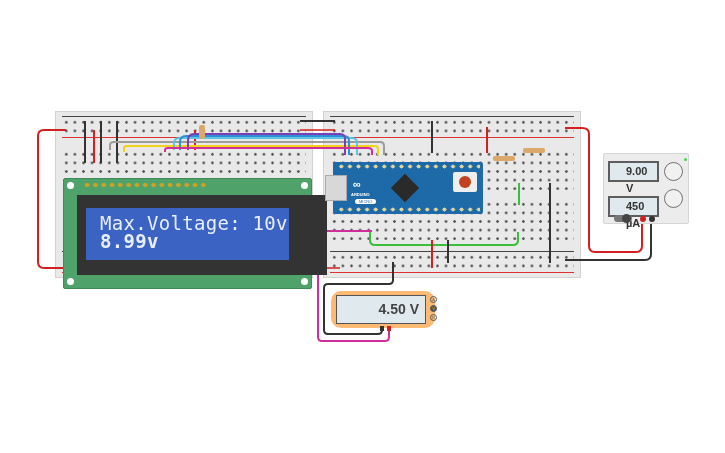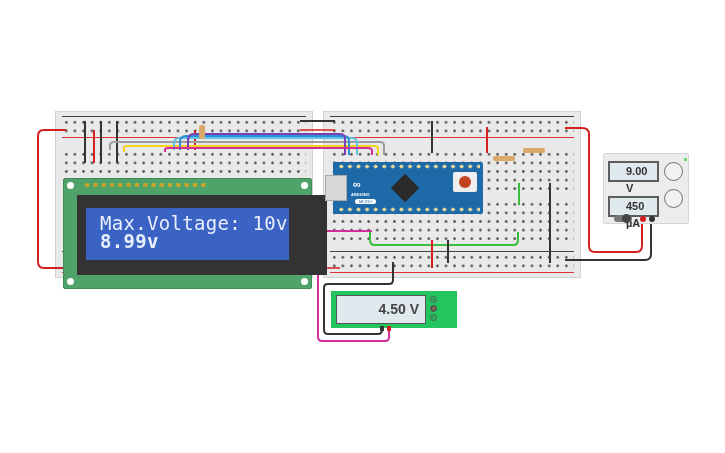--- a/index.html
+++ b/index.html
@@ -23,21 +23,21 @@
   .logo { position:absolute; left:20px; top:16px; color:#fff; font-size:11px; font-weight:bold; }
   .logo-text { position:absolute; left:18px; top:30px; color:#fff; font-size:4px; font-weight:bold; }
   .micro-badge { position:absolute; left:22px; top:37px; background:#fff; color:#1e6aa8; font-size:4px; padding:0 4px; border-radius:4px; }
   .psu { position:absolute; left:603px; top:153px; width:86px; height:71px; background:#ececec; border:1px solid #d5d5d5; box-sizing:border-box; border-radius:2px; }
   .psu-disp { position:absolute; left:4px; width:51px; height:21px; background:#dfe9ee; border:2px solid #5d5d5d; box-sizing:border-box; font-weight:bold; font-size:11px; color:#333; line-height:17px; padding-left:16px; }
   .knob { position:absolute; left:60px; width:19px; height:19px; border-radius:50%; background:#f1f1f1; border:1.5px solid #707070; box-sizing:border-box; }
   .psu-led { position:absolute; left:80px; top:4px; width:3px; height:3px; background:#4bd24b; border-radius:50%; }
   .toggle { position:absolute; left:10px; top:61px; width:18px; height:7px; background:#777; border-radius:4px; }
   .toggle-knob { position:absolute; left:8px; top:-1px; width:9px; height:9px; background:#444; border-radius:50%; }
   .term { position:absolute; top:62px; width:6px; height:6px; border-radius:50%; }
-  .meter { position:absolute; left:331px; top:291px; width:126px; height:37px; background:#22c55e; border-radius:0; }
+  .meter { position:absolute; left:331px; top:291px; width:104px; height:37px; background:#fdba74; border-radius:10px; }
   .meter-disp { position:absolute; left:5px; top:4px; width:90px; height:29px; background:#dfe9ee; border:1px solid #555; box-sizing:border-box; font-weight:bold; font-size:14px; color:#444; text-align:right; padding-right:6px; line-height:27px; }
   .meter-btn { position:absolute; left:99px; width:7px; height:7px; border-radius:50%; border:1px solid #555; box-sizing:border-box; font-size:4px; line-height:5px; text-align:center; color:#555; }
   .probe { position:absolute; top:326px; width:4px; height:5px; }
   svg.wires { position:absolute; left:0; top:0; }
 </style>
 </head>
 <body>
 
 <div id="canvas">
 

